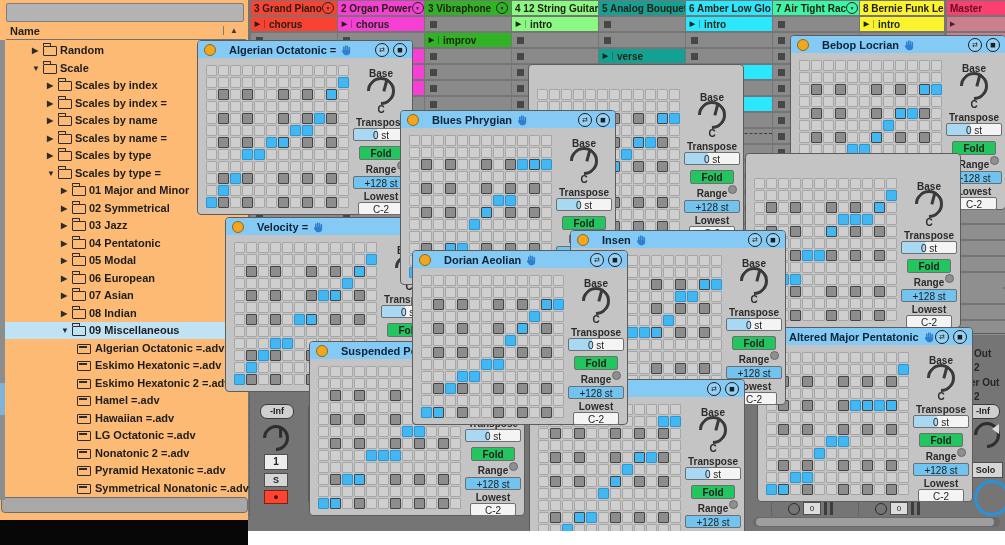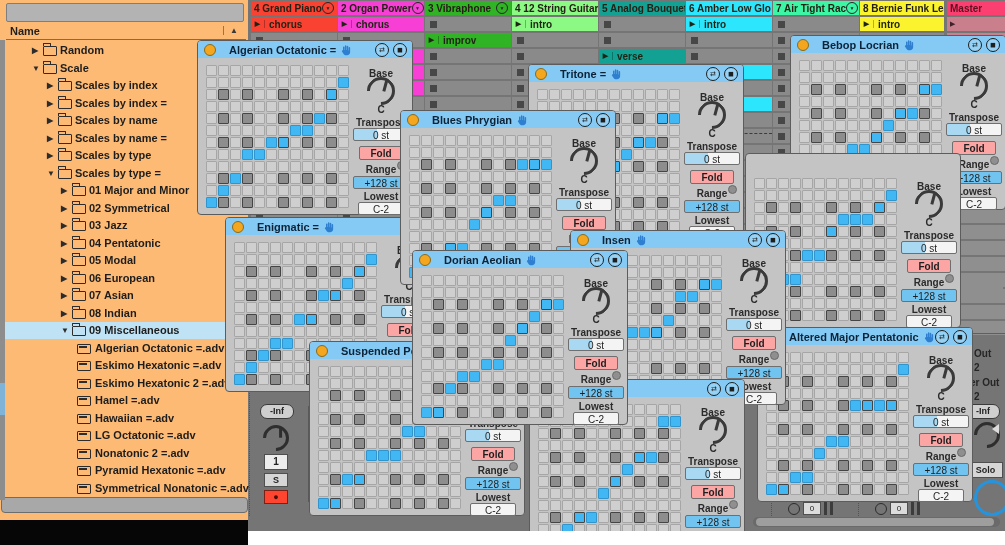--- a/index.html
+++ b/index.html
@@ -93,38 +93,38 @@
   .cell.blue{background:#41b7f4;border-color:#2f95cc;}
   .cell.blue.ref{border-color:#454545;}
   .plabel{position:absolute;left:152px;width:62px;font-size:10px;font-weight:bold;color:#2b2b2b;text-align:center;}
   .lb-base{top:27px;} .lb-baseval{top:63px;} .lb-tr{top:76px;} .lb-rg{top:123px;} .lb-lw{top:150px;}
   .knob{position:absolute;left:169px;top:36px;width:22px;height:22px;border:3px solid #3a3a3a;
         border-radius:50%;border-bottom-color:transparent;transform:rotate(45deg);}
   .knob i{position:absolute;left:9px;top:-1px;width:3px;height:11px;background:#3a3a3a;transform:rotate(-30deg);}
   .pbox{position:absolute;left:155px;width:56px;height:13px;background:#f4f4f4;border:1px solid #6f6f6f;
         border-radius:2px;font-size:10px;color:#1e1e1e;text-align:center;line-height:13px;box-sizing:border-box;}
   .bx-tr{top:87px;background:linear-gradient(to right,#a8d8f2 0 42%,#f4f4f4 42%);}
-  .bx-fold{top:105px;left:161px;width:44px;height:14px;background:#fca5a5;font-weight:bold;}
+  .bx-fold{top:105px;left:161px;width:44px;height:14px;background:#22c55e;font-weight:bold;}
   .bx-rg{top:135px;background:#72c4f0;}
   .bx-lw{top:161px;left:160px;width:46px;}
   .pdot{position:absolute;left:199px;top:120px;width:7px;height:7px;border-radius:50%;background:#8f8f8f;border:1px solid #6a6a6a;}
   
   #blackstrip{position:absolute;left:0;top:520px;width:248px;height:25px;background:#060606;z-index:60;}
   #whitestrip{position:absolute;left:248px;top:531px;width:757px;height:14px;background:#ffffff;z-index:60;}
 </style>
 </head>
 <body>
 
 <div id="app">
 
   <div id="session">
     <div id="tracks-root">
         <div class="track" style="left: 3px; width: 86px; height: 335px;">
     <div class="thead" style="background: rgb(250, 66, 50);">
-      <span class="tname">4 Grand Piano</span>
+      <span class="tname">3 Grand Piano</span>
       <span class="dd">▼</span>
     </div>
   <div class="clip" style="left: 0px; top: 17px; width: 86px; background: rgb(250, 66, 50);">
             <span class="arr">▶</span>
             <span style="margin-left: 4px;">chorus</span>
           </div>
           <div class="slot" style="left: 0px; top: 33px; width: 86px;">
             <span class="stopsq"></span>
           </div>
           <div class="slot" style="left: 0px; top: 49px; width: 86px;">
@@ -885,29 +885,20 @@
   </div>
       </div>
     <div id="hbar"></div>
     <div id="vtrack">
         <div id="vthumb"></div>
       </div>
   </div>
 
   <div id="windows-root">
       <div class="win" style="left: 528px; top: 64px; z-index: 31;">
-    <div class="tbar">
-      <span class="led"></span>
-      <span class="ttl">Tritone =</span>
-      <svg class="hand" width="12" height="12" viewBox="0 0 16 16">
-        <path fill="#2f7fd0" d="M4 9V4.2c0-.6.4-1 1-1s1 .4 1 1V8h.5V2.8c0-.6.4-1 1-1s1 .4 1 1V8h.5V3.4c0-.6.4-1 1-1s1 .4 1 1v5.2h.5V5c0-.6.4-1 1-1s1 .4 1 1v6c0 2.2-1.8 4-4 4H8c-1.3 0-2.5-.6-3.2-1.7L2.6 10c-.3-.5-.2-1.1.3-1.4.5-.3 1.1-.2 1.4.3l.7 1.1z"></path>
-      </svg>
-      <span class="tico ico-swap">⇄</span>
-      <span class="tico ico-save">◼</span>
-    </div>
     <div class="wgrid">
           <div class="cell"></div>
           <div class="cell"></div>
           <div class="cell"></div>
           <div class="cell"></div>
           <div class="cell"></div>
           <div class="cell"></div>
           <div class="cell"></div>
           <div class="cell"></div>
           <div class="cell"></div>
@@ -1397,21 +1388,21 @@
     <div class="pbox bx-fold">Fold</div>
     <div class="plabel lb-rg">Range</div>
     <div class="pdot"></div>
     <div class="pbox bx-rg">+128 st</div>
     <div class="plabel lb-lw">Lowest</div>
     <div class="pbox bx-lw">C-2</div>
   </div>
       <div class="win" style="left: 225px; top: 217px; z-index: 34;">
     <div class="tbar">
       <span class="led"></span>
-      <span class="ttl">Enigmatic =</span>
+      <span class="ttl">Velocity =</span>
       <svg class="hand" width="12" height="12" viewBox="0 0 16 16">
         <path fill="#2f7fd0" d="M4 9V4.2c0-.6.4-1 1-1s1 .4 1 1V8h.5V2.8c0-.6.4-1 1-1s1 .4 1 1V8h.5V3.4c0-.6.4-1 1-1s1 .4 1 1v5.2h.5V5c0-.6.4-1 1-1s1 .4 1 1v6c0 2.2-1.8 4-4 4H8c-1.3 0-2.5-.6-3.2-1.7L2.6 10c-.3-.5-.2-1.1.3-1.4.5-.3 1.1-.2 1.4.3l.7 1.1z"></path>
       </svg>
       <span class="tico ico-swap">⇄</span>
       <span class="tico ico-save">◼</span>
     </div>
     <div class="wgrid">
           <div class="cell"></div>
           <div class="cell"></div>
           <div class="cell"></div>

